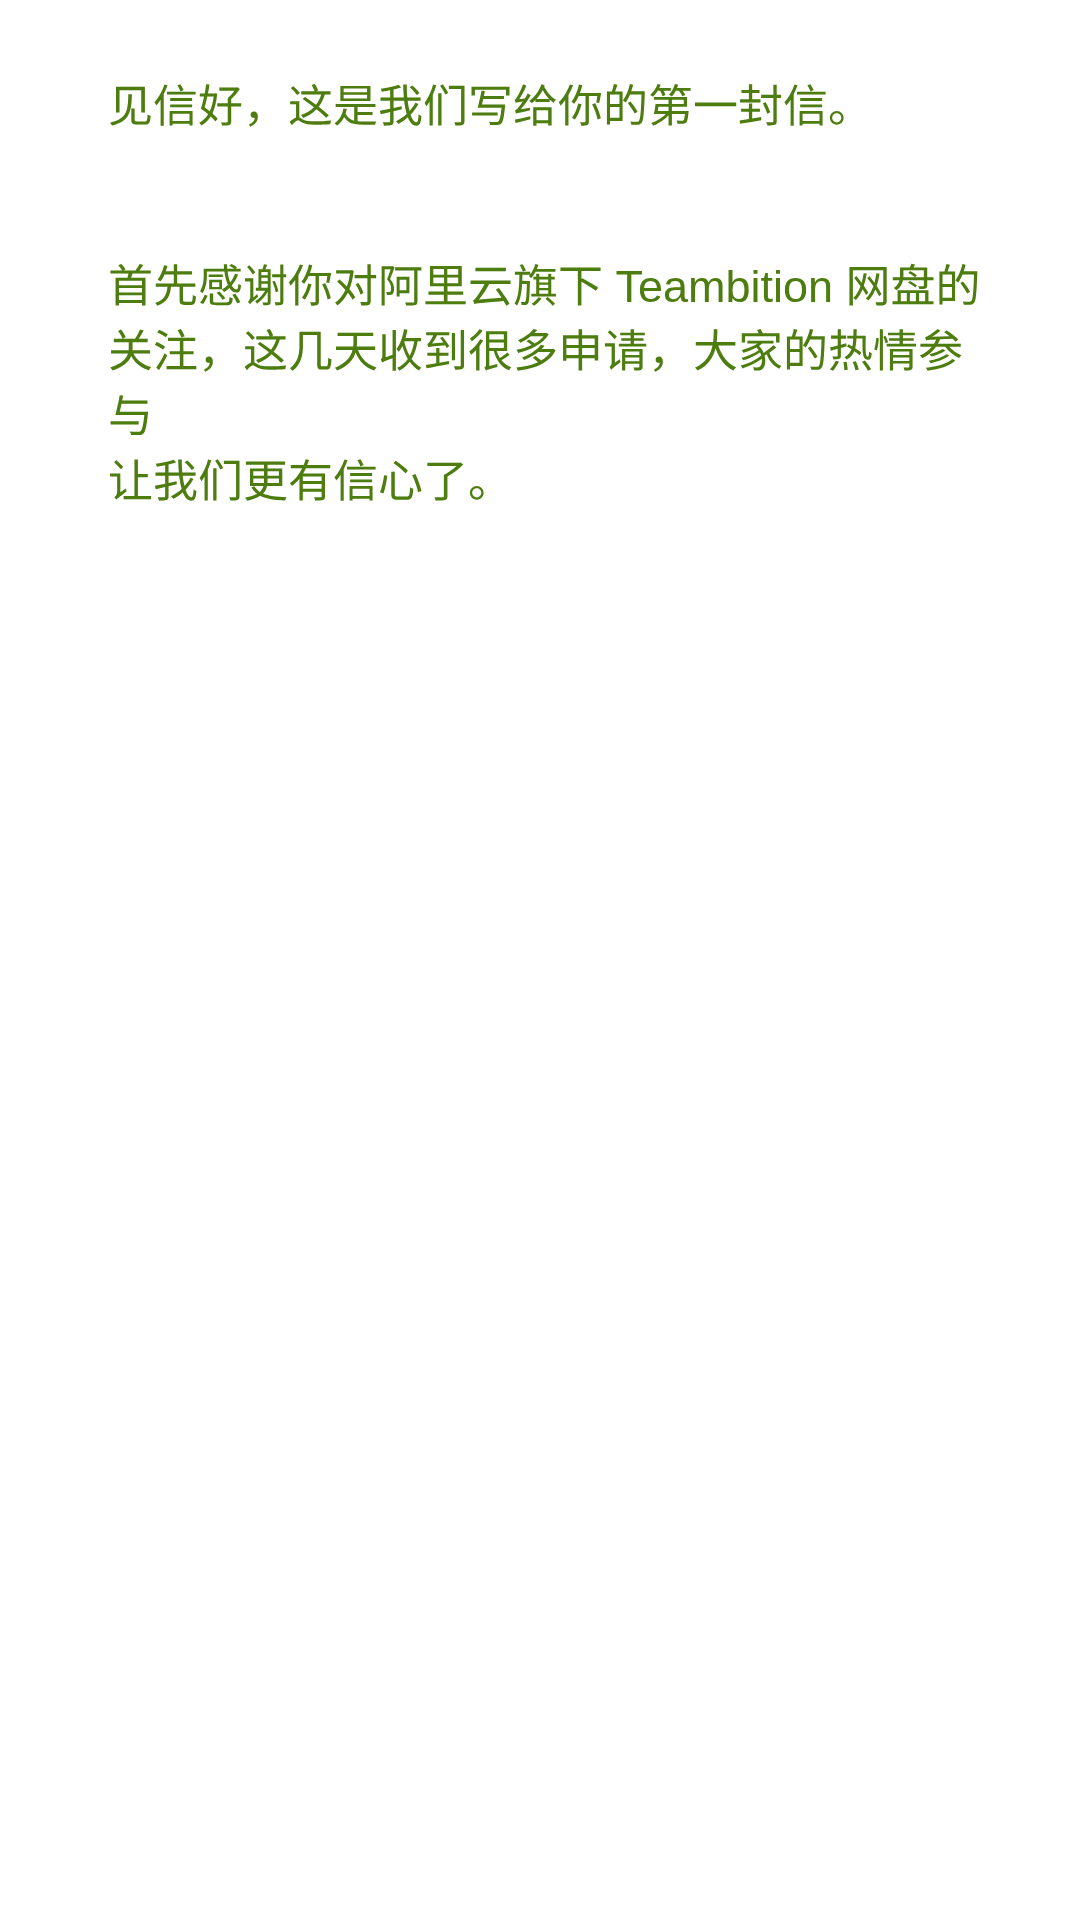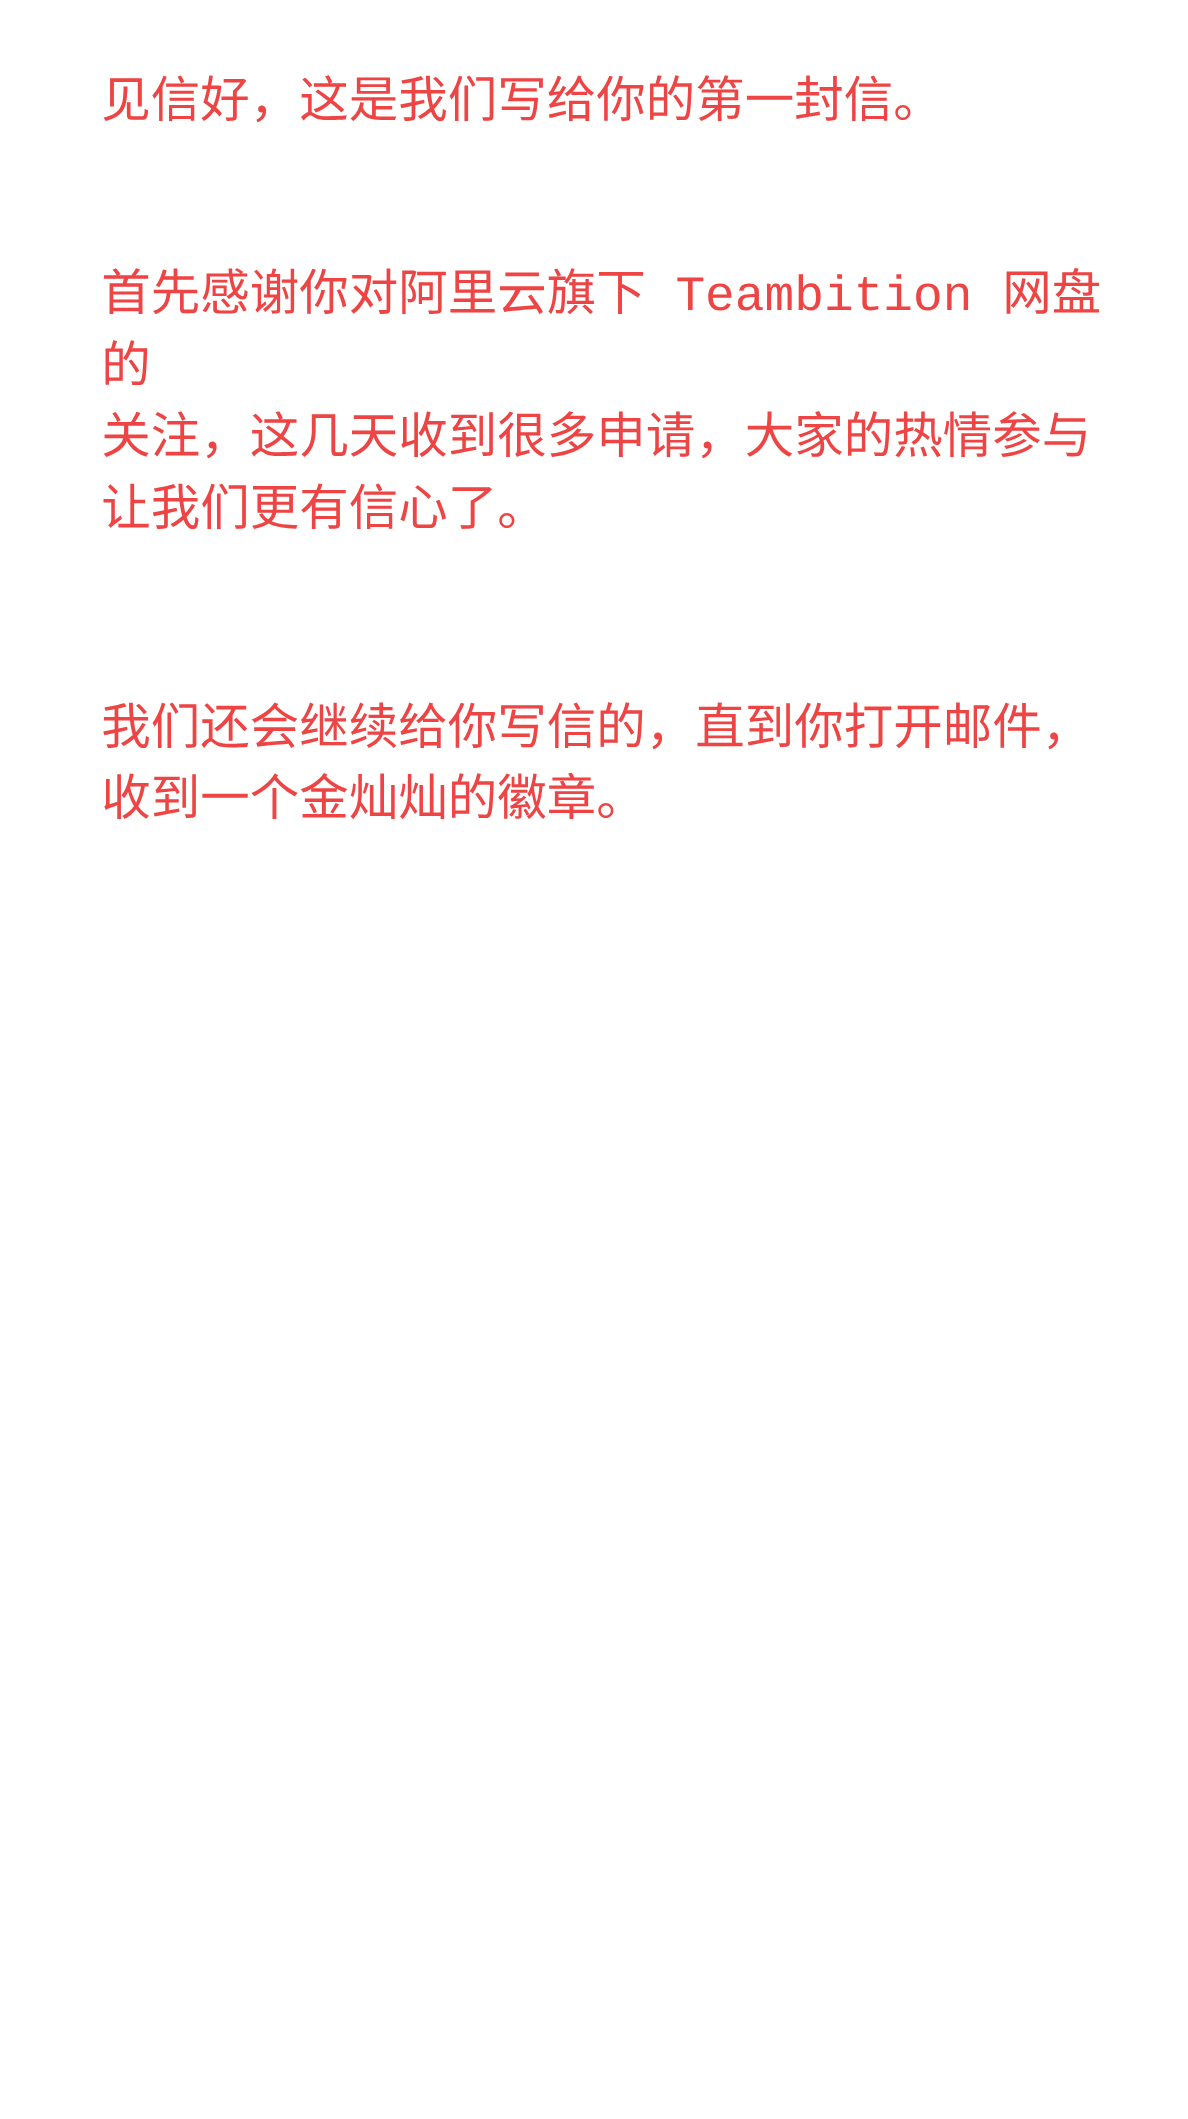--- a/index.html
+++ b/index.html
@@ -14,31 +14,31 @@
     font-family: "Liberation Sans", "DejaVu Sans", sans-serif;
   }
   .letter {
     box-sizing: border-box;
     width: 1080px;
     height: 1926px;
     padding: 58px 70px 23px 92px;
     background: #ffffff;
   }
   .letter p {
-    margin: 0;
+    margin: 16px;
     font-size: 45px;
     line-height: 65px;
     font-weight: 400;
     letter-spacing: 0;
-    color: #ef4444;
+    color: #4d7c0f;
     white-space: pre-line; 
     text-align: left;
   }
   .para-greeting  { margin-bottom: 115px !important; }
-  .para-thanks    { margin-bottom: 130px !important; font-family: Liberation Mono, monospace; }
+  .para-thanks    { margin-bottom: 130px !important; }
   .para-vision    { margin-bottom: 134px !important; }
   .para-iterate   { margin-bottom: 120px !important; }
   .para-followup  { margin-bottom: 176px !important; }
   .signature {
     margin: 0;
     font-size: 45px;
     line-height: 65px;
     font-weight: 400;
     color: #2d4c6a;
     white-space: pre-line;
@@ -49,16 +49,14 @@
 
 <main class="letter">
   <p class="para-greeting">见信好，这是我们写给你的第一封信。</p>
 
   <p class="para-thanks">首先感谢你对阿里云旗下 Teambition 网盘的
 关注，这几天收到很多申请，大家的热情参与
 让我们更有信心了。</p>
 
 
 
-  <p class="para-followup">我们还会继续给你写信的，直到你打开邮件，
-收到一个金灿灿的徽章。</p>
 
 </main>
 
 </body></html>

